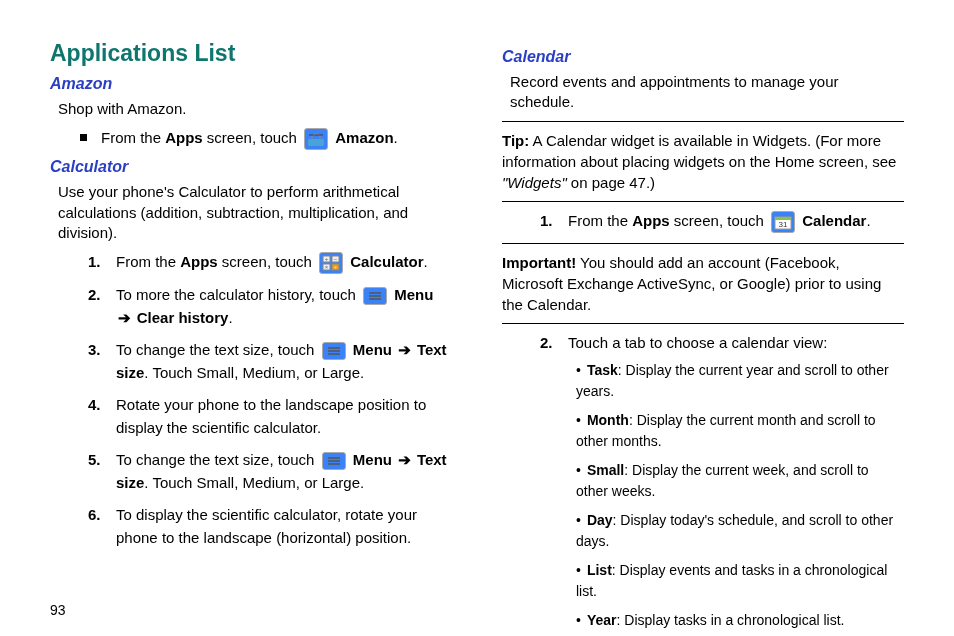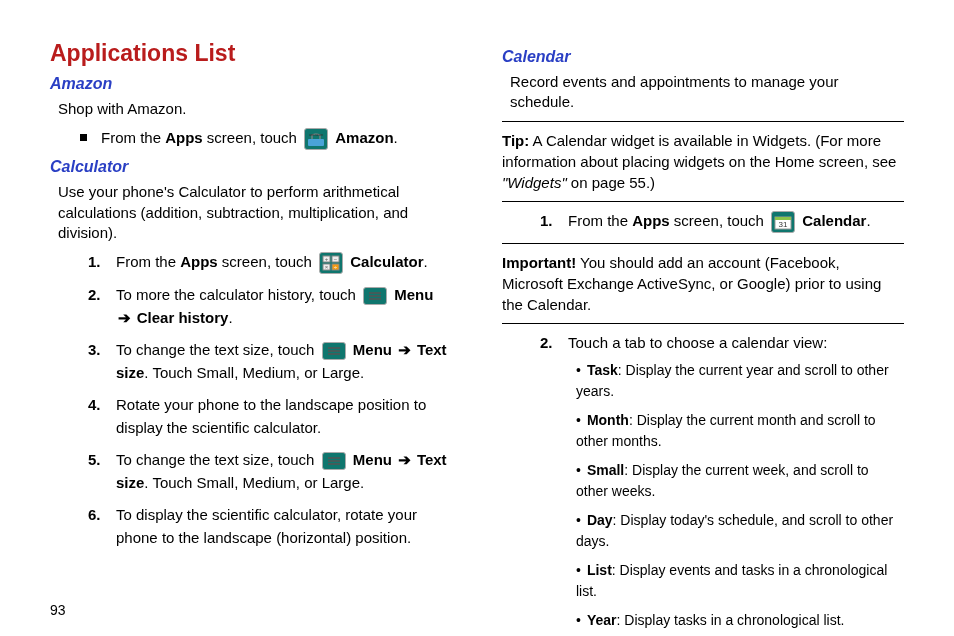--- a/index.html
+++ b/index.html
@@ -15,21 +15,21 @@
   }
   .columns {
     display: flex;
     gap: 50px;
   }
   .col {
     flex: 1;
     min-width: 0;
   }
   h1 {
-    color: #b91c1c;
+    color: #0f766e;
     font-size: 23px;
     font-weight: bold;
     margin-bottom: 8px;
   }
   h2 {
     color: #2a3fc4;
     font-size: 16px;
     font-style: italic;
     font-weight: bold;
     margin-top: 8px;
@@ -68,21 +68,21 @@
     left: 0;
     font-weight: bold;
   }
   .icon-box {
     display: inline-block;
     vertical-align: middle;
     border: 1px solid #aaa;
     border-radius: 3px;
     padding: 1px;
     margin: 0 3px;
-    background: #0f766e;
+    background: #3b82f6;
   }
   .icon-box svg { display: block; }
   .arrow { font-weight: bold; margin: 0 2px; }
   .b { font-weight: bold; }
   .i { font-style: italic; }
   hr.rule {
     border: none;
     border-top: 1px solid #000;
     margin: 8px 0;
   }
@@ -181,21 +181,21 @@
     </ol>
   </div>
 
   <div class="col">
     <h2>Calendar</h2>
     <p class="para">Record events and appointments to manage your schedule.</p>
 
     <hr class="rule">
     <div class="boxed">
       <span class="label">Tip:</span>
-      <span>A Calendar widget is available in Widgets. (For more information about placing widgets on the Home screen, see </span><span class="i">"Widgets"</span><span> on page 55.)</span>
+      <span>A Calendar widget is available in Widgets. (For more information about placing widgets on the Home screen, see </span><span class="i">"Widgets"</span><span> on page 47.)</span>
     </div>
     <hr class="rule">
 
     <ol>
       <li>
         <span class="num">1.</span>
         <span>From the </span><span class="b">Apps</span><span> screen, touch </span><span class="icon-box"><svg width="20" height="18">
               <rect x="2" y="4" width="16" height="12" fill="#fff" stroke="#999"></rect>
               <rect x="2" y="4" width="16" height="3" fill="#8bc34a"></rect>
               <text x="10" y="14" font-size="8" text-anchor="middle" fill="#333">31</text>

